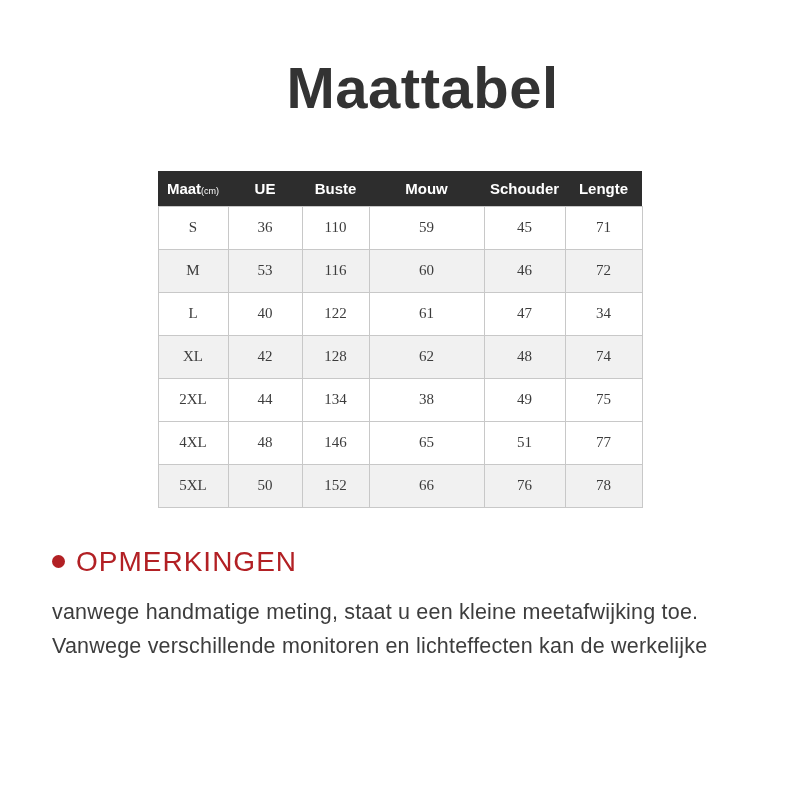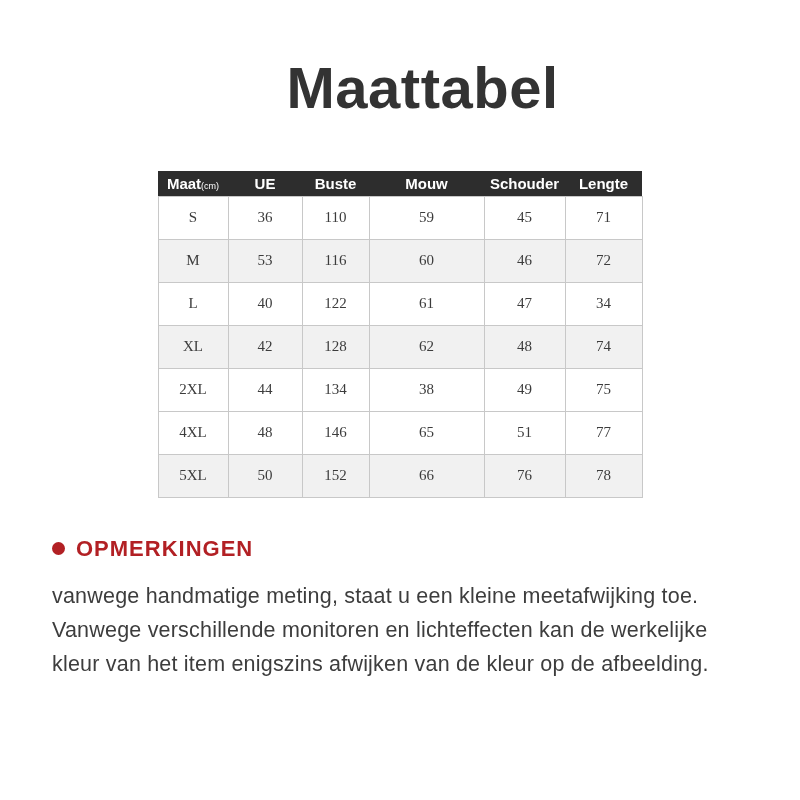--- a/index.html
+++ b/index.html
@@ -37,21 +37,21 @@
   col.c2 { width: 74px; }
   col.c3 { width: 67px; }
   col.c4 { width: 115px; }
   col.c5 { width: 81px; }
   col.c6 { width: 77px; }
   .size-table th {
     background: var(--header-bg, #2d2d2d);
     color: #ffffff;
     font-size: 15px;
     font-weight: 700;
-    height: 25px;
+    height: 35px;
     padding: 0;
     border: none;
     text-align: center;
     vertical-align: middle;
     white-space: nowrap;
   }
   .size-table th .unit {
     font-size: 9px;
     font-weight: 400;
     vertical-align: baseline;
@@ -81,22 +81,22 @@
   .bullet {
     width: 13px;
     height: 13px;
     border-radius: 50%;
     background: var(--accent, #b22024);
     display: inline-block;
     margin-right: 11px;
     flex: 0 0 auto;
   }
   .notes-heading-label {
-    font-size: 22px;
-    font-weight: 700;
+    font-size: 28px;
+    font-weight: 400;
     letter-spacing: 1px;
     text-align: right;
   }
   .notes-body {
     margin-top: 17px;
     color: #3d3d3d;
   }
   .note-line {
     font-size: 21.5px;
     line-height: 34px;
@@ -191,17 +191,16 @@
   </table>
 
   <div class="notes">
     <div class="notes-heading">
       <span class="bullet"></span>
       <span class="notes-heading-label">OPMERKINGEN</span>
     </div>
     <div class="notes-body" id="notes-body">
         <div class="note-line">vanwege handmatige meting, staat u een kleine meetafwijking toe.</div>
         <div class="note-line">Vanwege verschillende monitoren en lichteffecten kan de werkelijke</div>
-        <div class="note-line">kleur van het item enigszins afwijken van de kleur op de afbeelding.</div>
       </div>
   </div>
 
 </div>
 
 </body></html>

